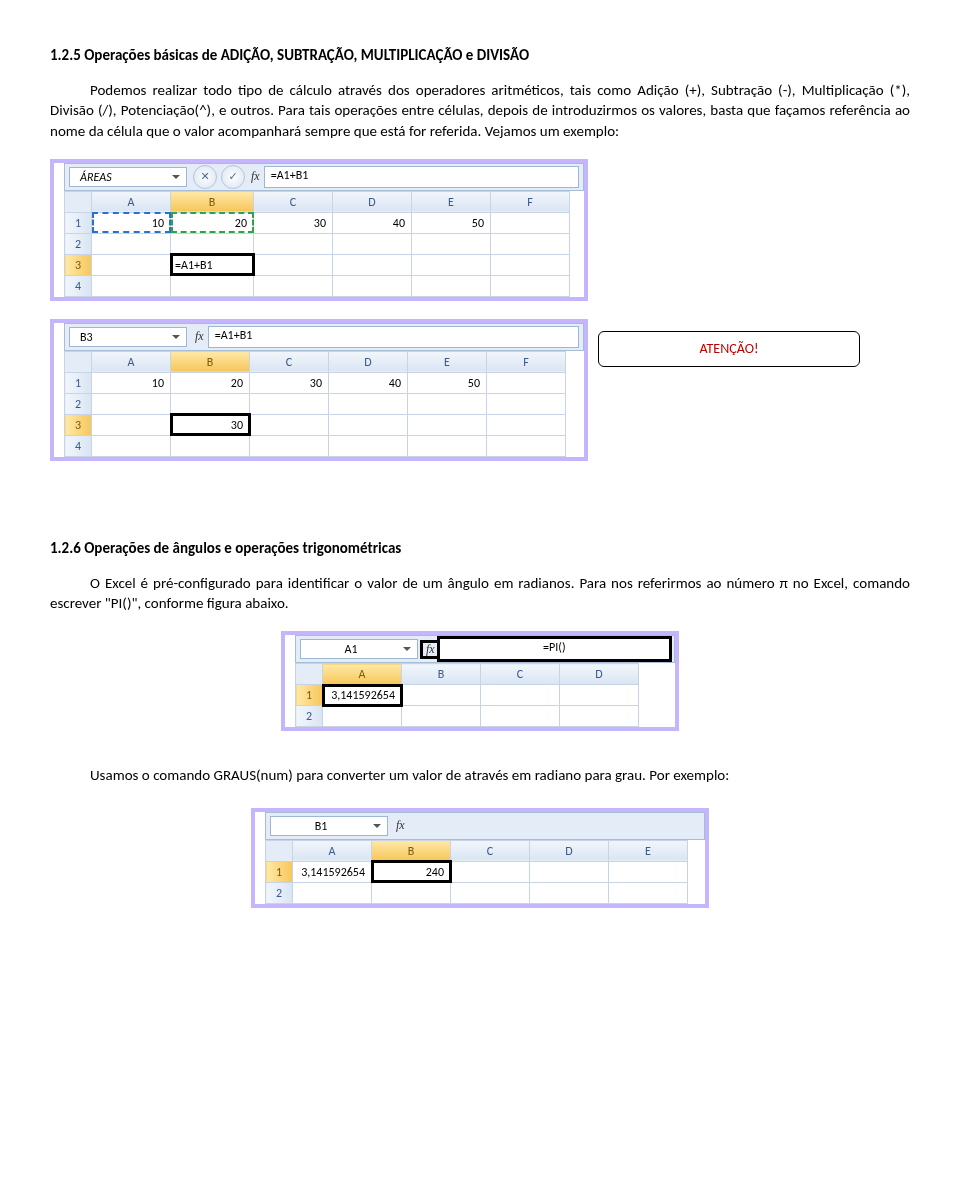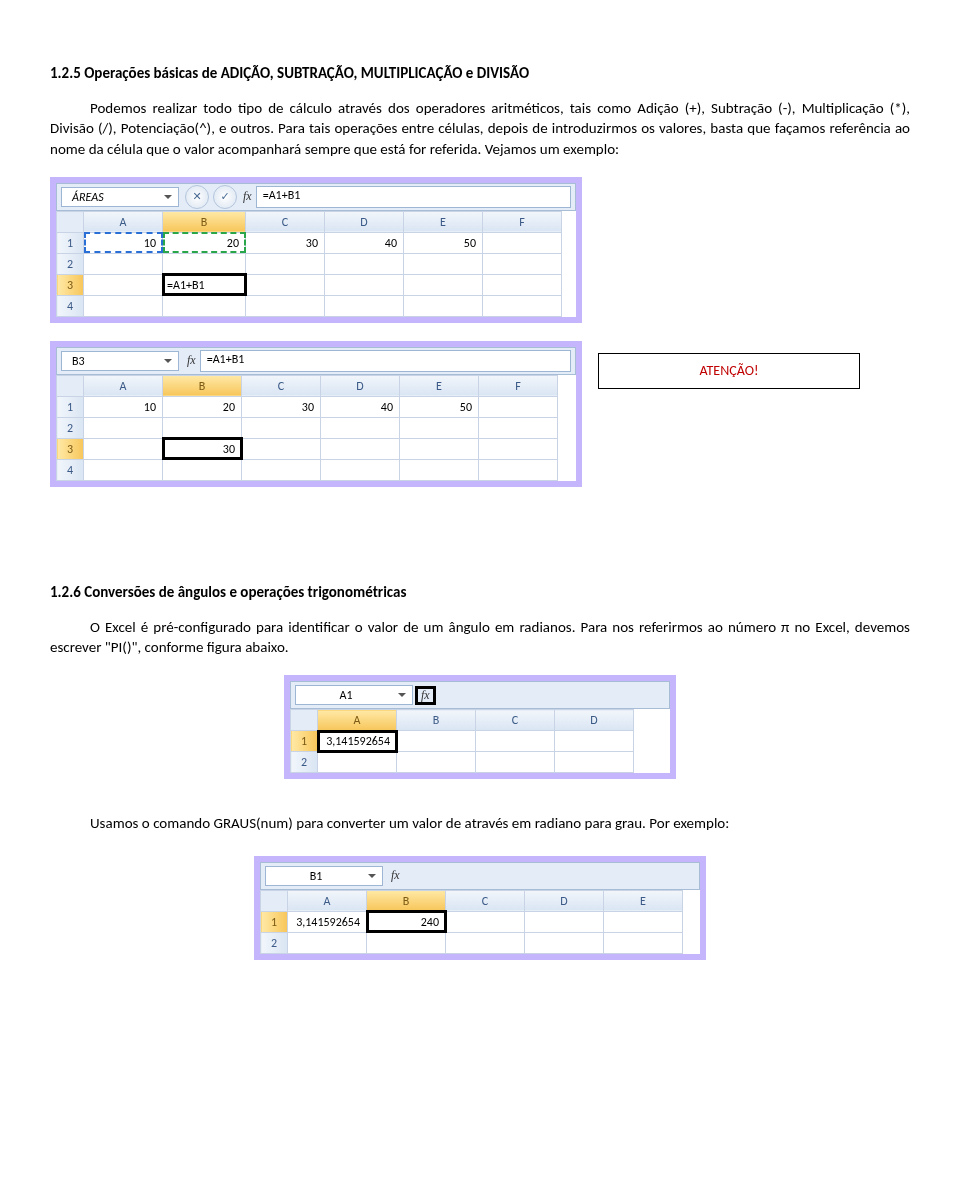--- a/index.html
+++ b/index.html
@@ -7,21 +7,21 @@
     font-size: 15px;
     color: #000;
     background: #fff;
     margin: 0;
     padding: 40px 50px;
     width: 860px;
   }
   h2 {
     font-size: 15px;
     font-weight: bold;
-    margin: 24px 0 14px 0;
+    margin: 6px 0 14px 0;
   }
   p {
     margin: 16px 0 18px 0;
     line-height: 1.35;
     text-align: justify;
   }
   .indent {
     text-indent: 40px;
   }
   .namebox-wrap {
@@ -137,21 +137,22 @@
     position: absolute;
     right: 50px;
   }
   .red { color: #c00000; }
   .two-col {
     position: relative;
   }
   .sheet-block {
     margin-bottom: 18px;
     display: inline-block;
-    border: 6px solid #c4b5fd;
+    border: 4px solid #c4b5fd;
+    padding-left: 10px;
   }
   .small-sheet th { width: 78px; }
   .small-sheet td { width: 78px; }
   .highlight-box { outline: 3px solid #000; outline-offset: -1px; }
   .hl-row th.rowhdr { background: linear-gradient(to right,#ffe9a6,#f7c65a) !important; color:#7a5a14 !important; }
   .hl-col { background: linear-gradient(#ffe9a6,#f7c65a) !important; color:#7a5a14 !important; }
 </style>
 </head>
 <body>
 
@@ -214,21 +215,21 @@
           <td></td>
           <td></td>
           <td></td>
           <td></td>
     </tr>
   </tbody>
     </table>
 </div>
 
 <div class="two-col">
-  <div class="callout" style="top:12px;">
+  <div class="callout" style="top:12px;border-radius:6px;">
     <div class="red">ATENÇÃO!</div>
   </div>
 
   
   <div class="sheet-block" style="width:520px;">
     <div class="namebox-wrap">
       <div class="namebox" style="font-style:normal;">B3</div>
       <span class="fx">fx</span>
       <div class="fbar-input">=A1+B1</div>
     </div>
@@ -279,29 +280,30 @@
             <td></td>
             <td></td>
       </tr>
     </tbody>
       </table>
   </div>
 </div>
 
 <br><br><br>
 
-<h2>1.2.6 Conversões de ângulos e operações trigonométricas</h2>
-<p class="indent">O Excel é pré-configurado para identificar o valor de um ângulo em radianos. Para nos referirmos ao número π no Excel, devemos escrever "PI()", conforme figura abaixo.</p>
+<h2>1.2.6 Operações de ângulos e operações trigonométricas</h2>
+<p class="indent">O Excel é pré-configurado para identificar o valor de um ângulo em radianos. Para nos referirmos ao número π no Excel, comando escrever "PI()", conforme figura abaixo.</p>
 
 
 <div style="text-align:center;">
 <div class="sheet-block" style="width:380px; margin:0 auto;">
   <div class="namebox-wrap">
     <div class="namebox" style="font-style:normal;">A1</div>
     <span class="fx highlight-box">fx</span>
+    <div class="fbar-input highlight-box">=PI()</div>
   </div>
   <table class="sheet small-sheet">
     <tbody>
           <tr>
       <th class="corner"></th>
       <th class="hl-col">A</th>
       <th>B</th>
       <th>C</th>
       <th>D</th>
     </tr>

